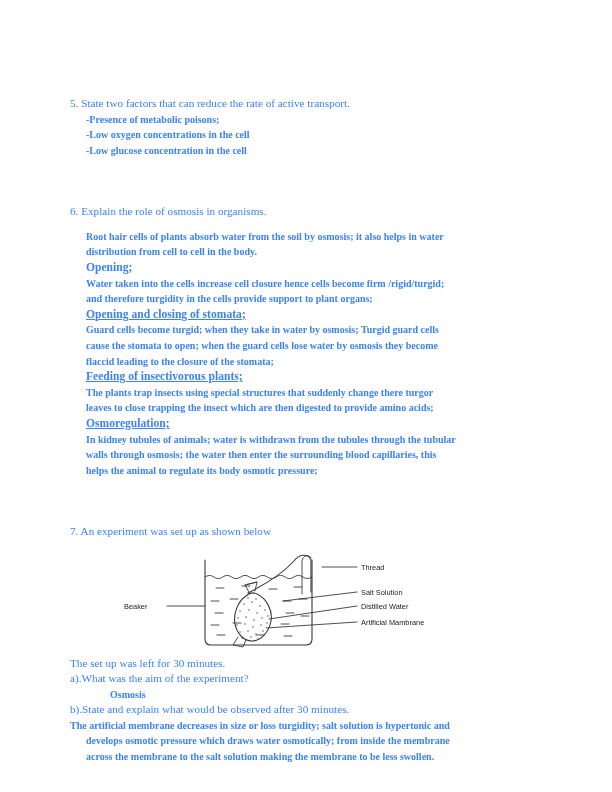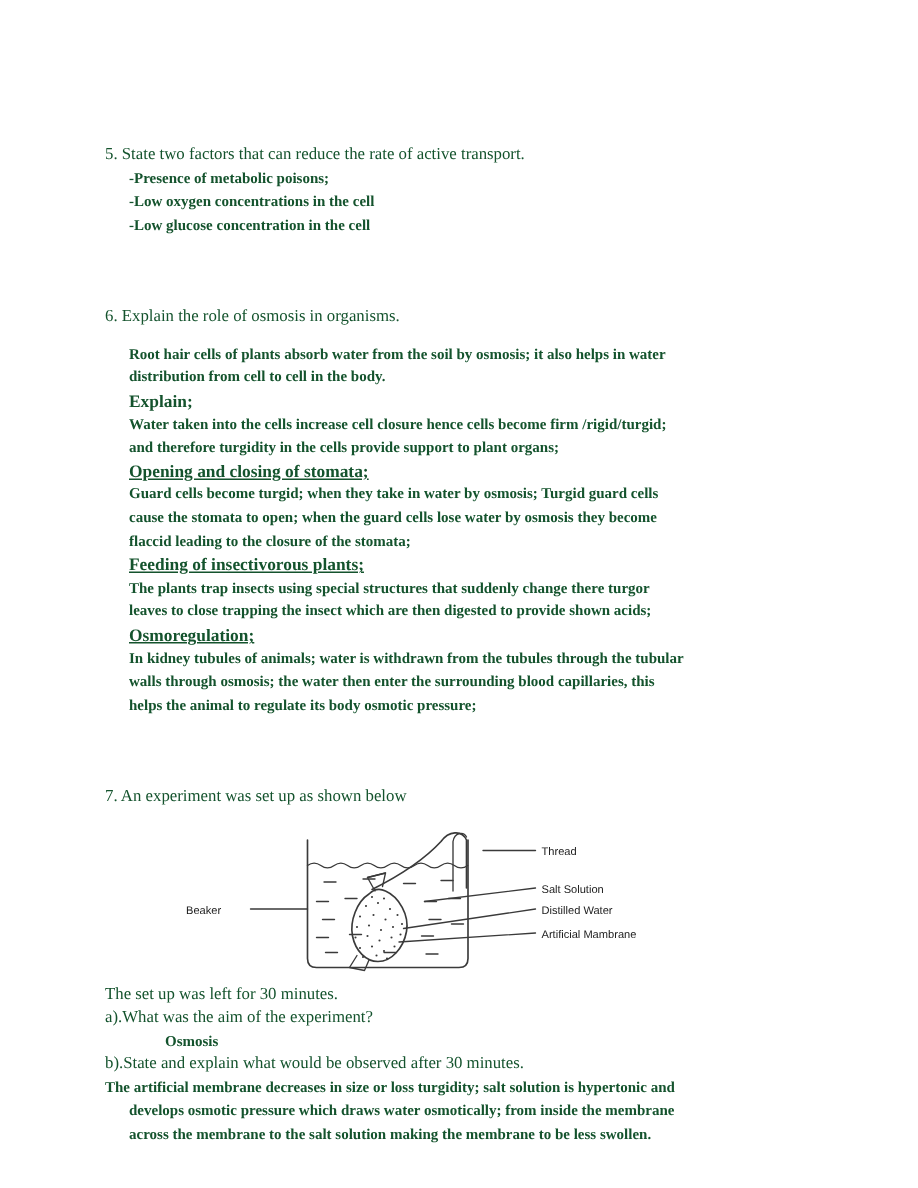--- a/index.html
+++ b/index.html
@@ -7,21 +7,21 @@
     padding: 0;
     background: #ffffff;
   }
   .page {
     position: relative;
     width: 612px;
     height: 792px;
     background: #ffffff;
     overflow: hidden;
     font-family: "Liberation Serif", "DejaVu Serif", serif;
-    color: #14532d;
+    color: #3b82f6;
   }
   .content {
     position: absolute;
     left: 70px;
     top: 96px;
     width: 472px;
   }
 
   
   .q-line {
@@ -83,32 +83,32 @@
     <div class="gap-lg"></div>
 
     <p class="q-line">6. Explain the role of osmosis in organisms.</p>
     <div class="gap-sm"></div>
 
     <div class="sec6-body">
 
       <p class="ans">Root hair cells of plants absorb water from the soil by osmosis; it also helps in water</p>
       <p class="ans">distribution from cell to cell in the body.</p>
 
-      <p class="head">Explain;</p>
+      <p class="head">Opening;</p>
       <p class="ans">Water taken into the cells increase cell closure hence cells become firm /rigid/turgid;</p>
       <p class="ans">and therefore turgidity in the cells provide support to plant organs;</p>
 
       <p class="head"><span class="u">Opening and closing of stomata;</span></p>
       <p class="ans">Guard cells become turgid; when they take in water by osmosis; Turgid guard cells</p>
       <p class="ans">cause the stomata to open; when the guard cells lose water by osmosis they become</p>
       <p class="ans">flaccid leading to the closure of the stomata;</p>
 
       <p class="head"><span class="u">Feeding of insectivorous plants;</span></p>
       <p class="ans">The plants trap insects using special structures that suddenly change there turgor</p>
-      <p class="ans">leaves to close trapping the insect which are then digested to provide shown acids;</p>
+      <p class="ans">leaves to close trapping the insect which are then digested to provide amino acids;</p>
 
       <p class="head"><span class="u">Osmoregulation;</span></p>
       <p class="ans">In kidney tubules of animals; water is withdrawn from the tubules through the tubular</p>
       <p class="ans">walls through osmosis; the water then enter the surrounding blood capillaries, this</p>
       <p class="ans">helps the animal to regulate its body osmotic pressure;</p>
 
     </div>
 
     <div class="gap-lg"></div>
 

